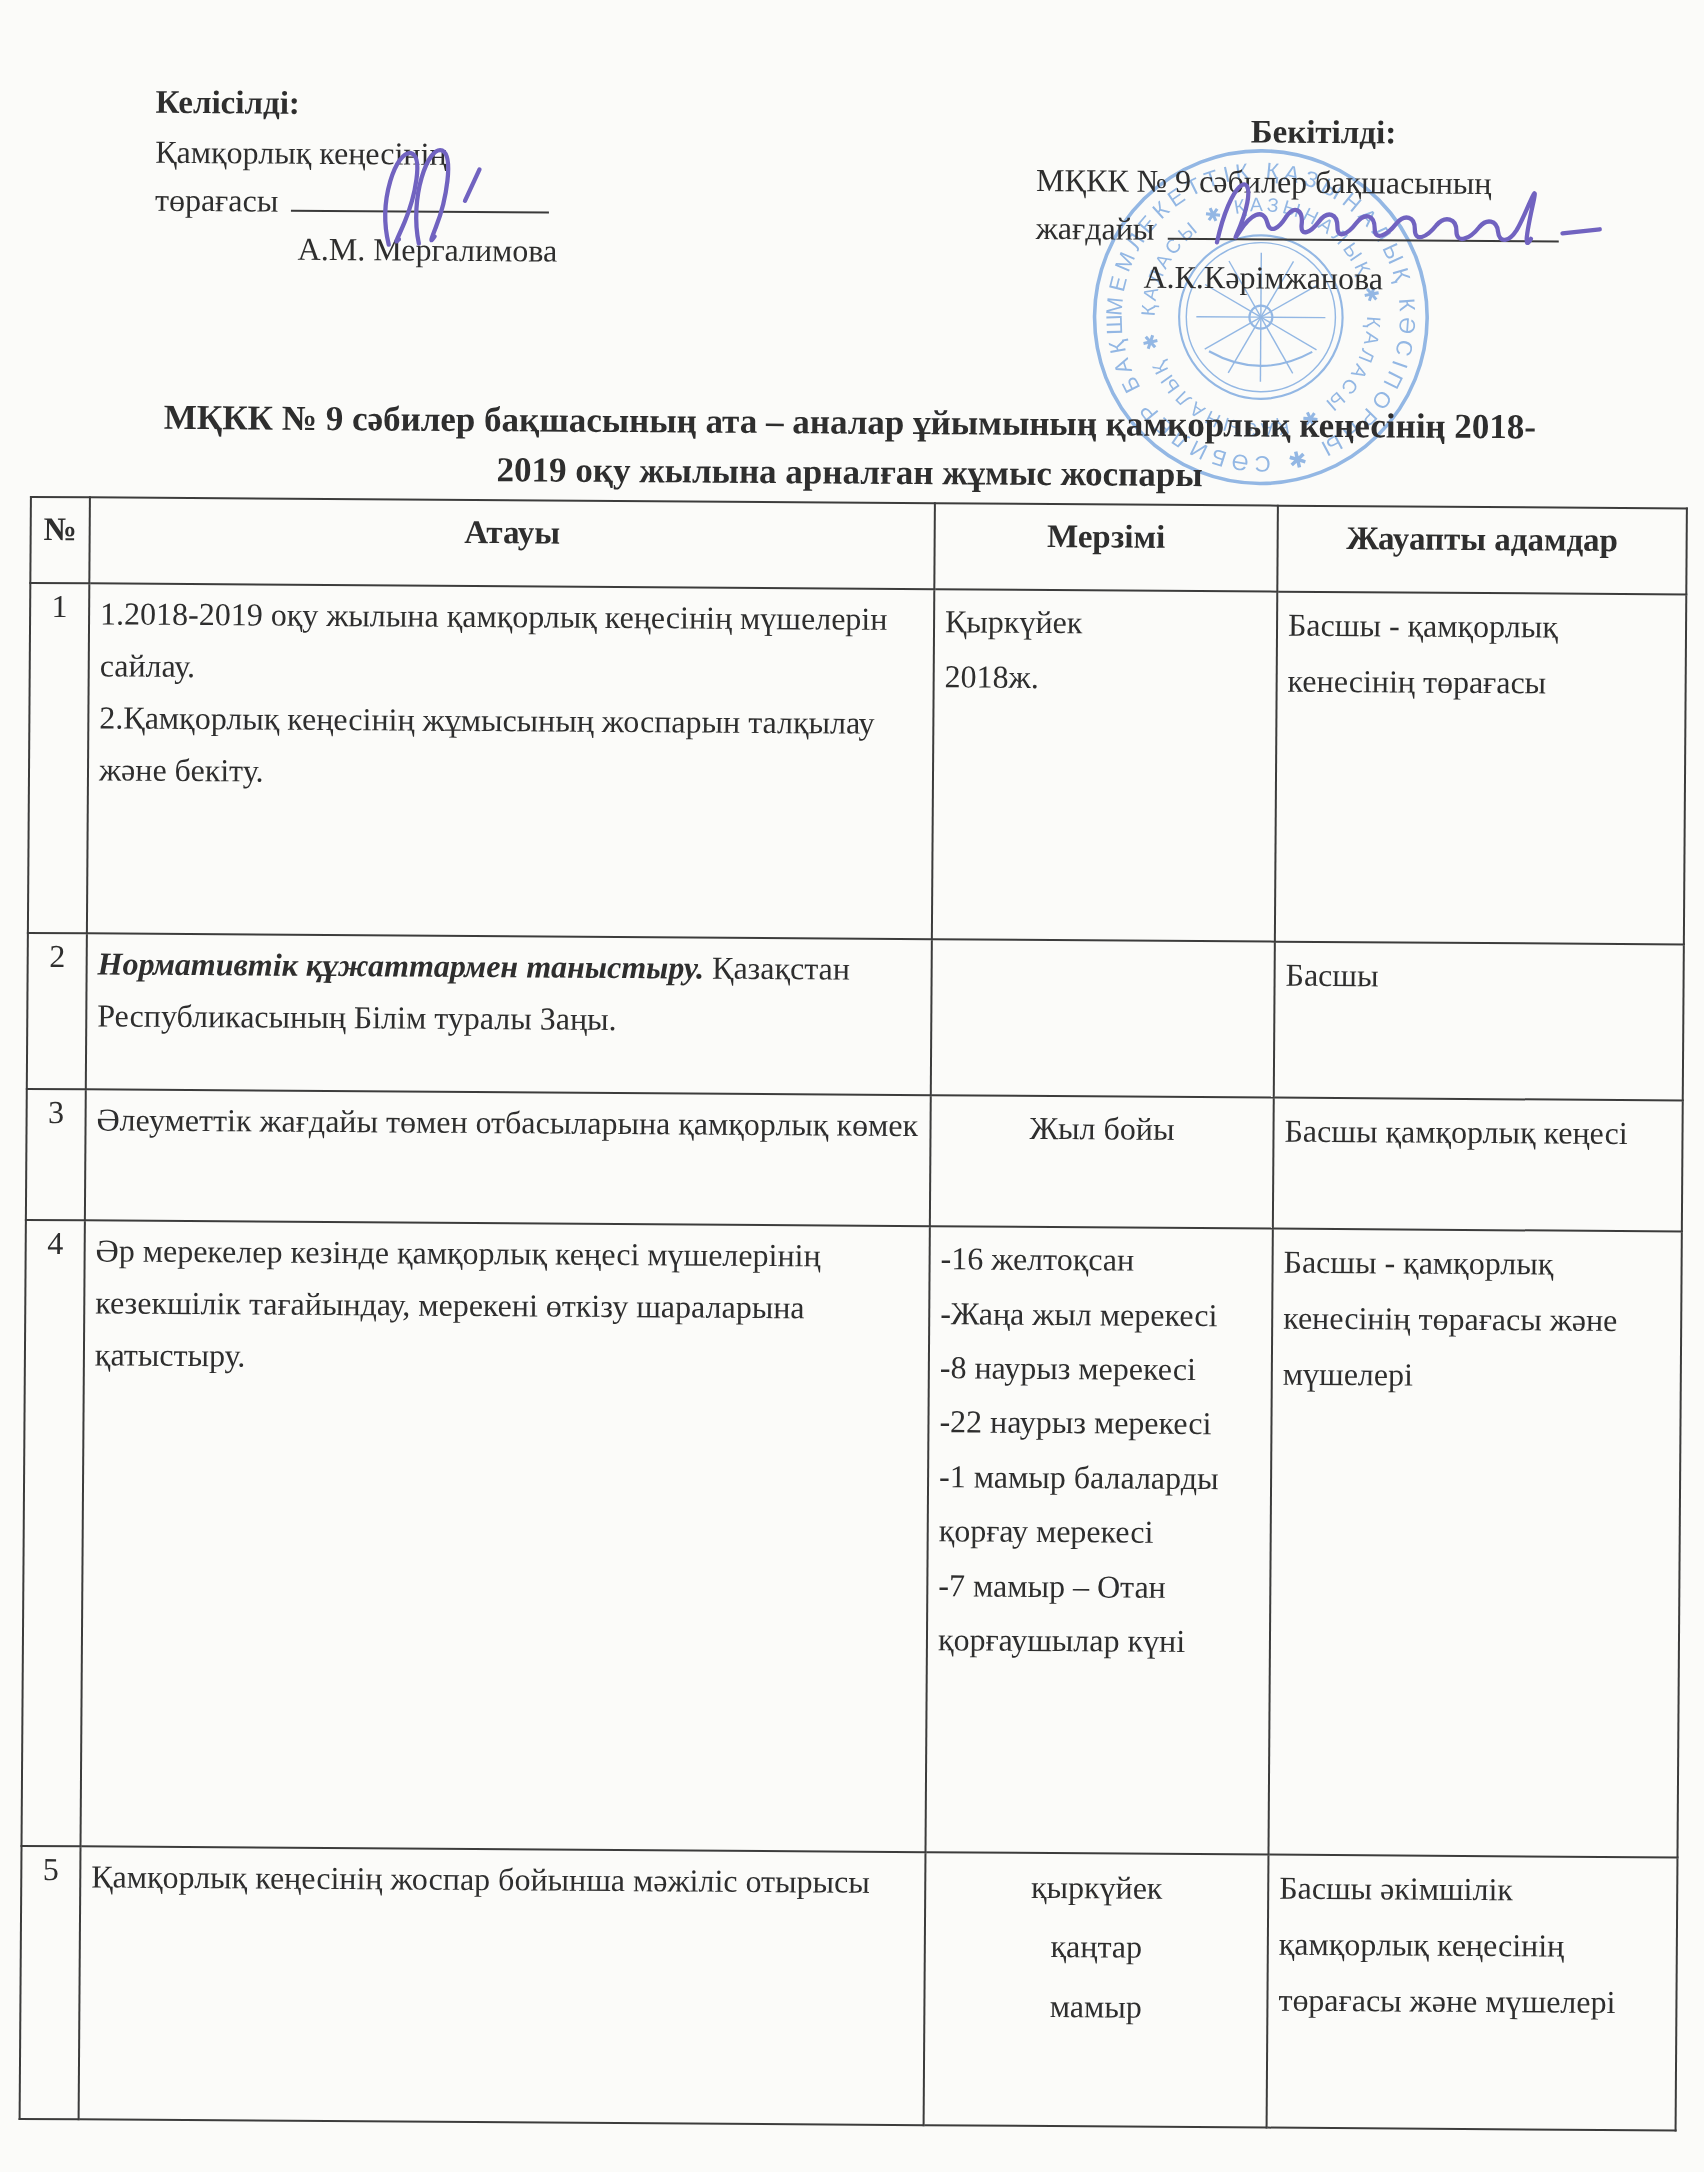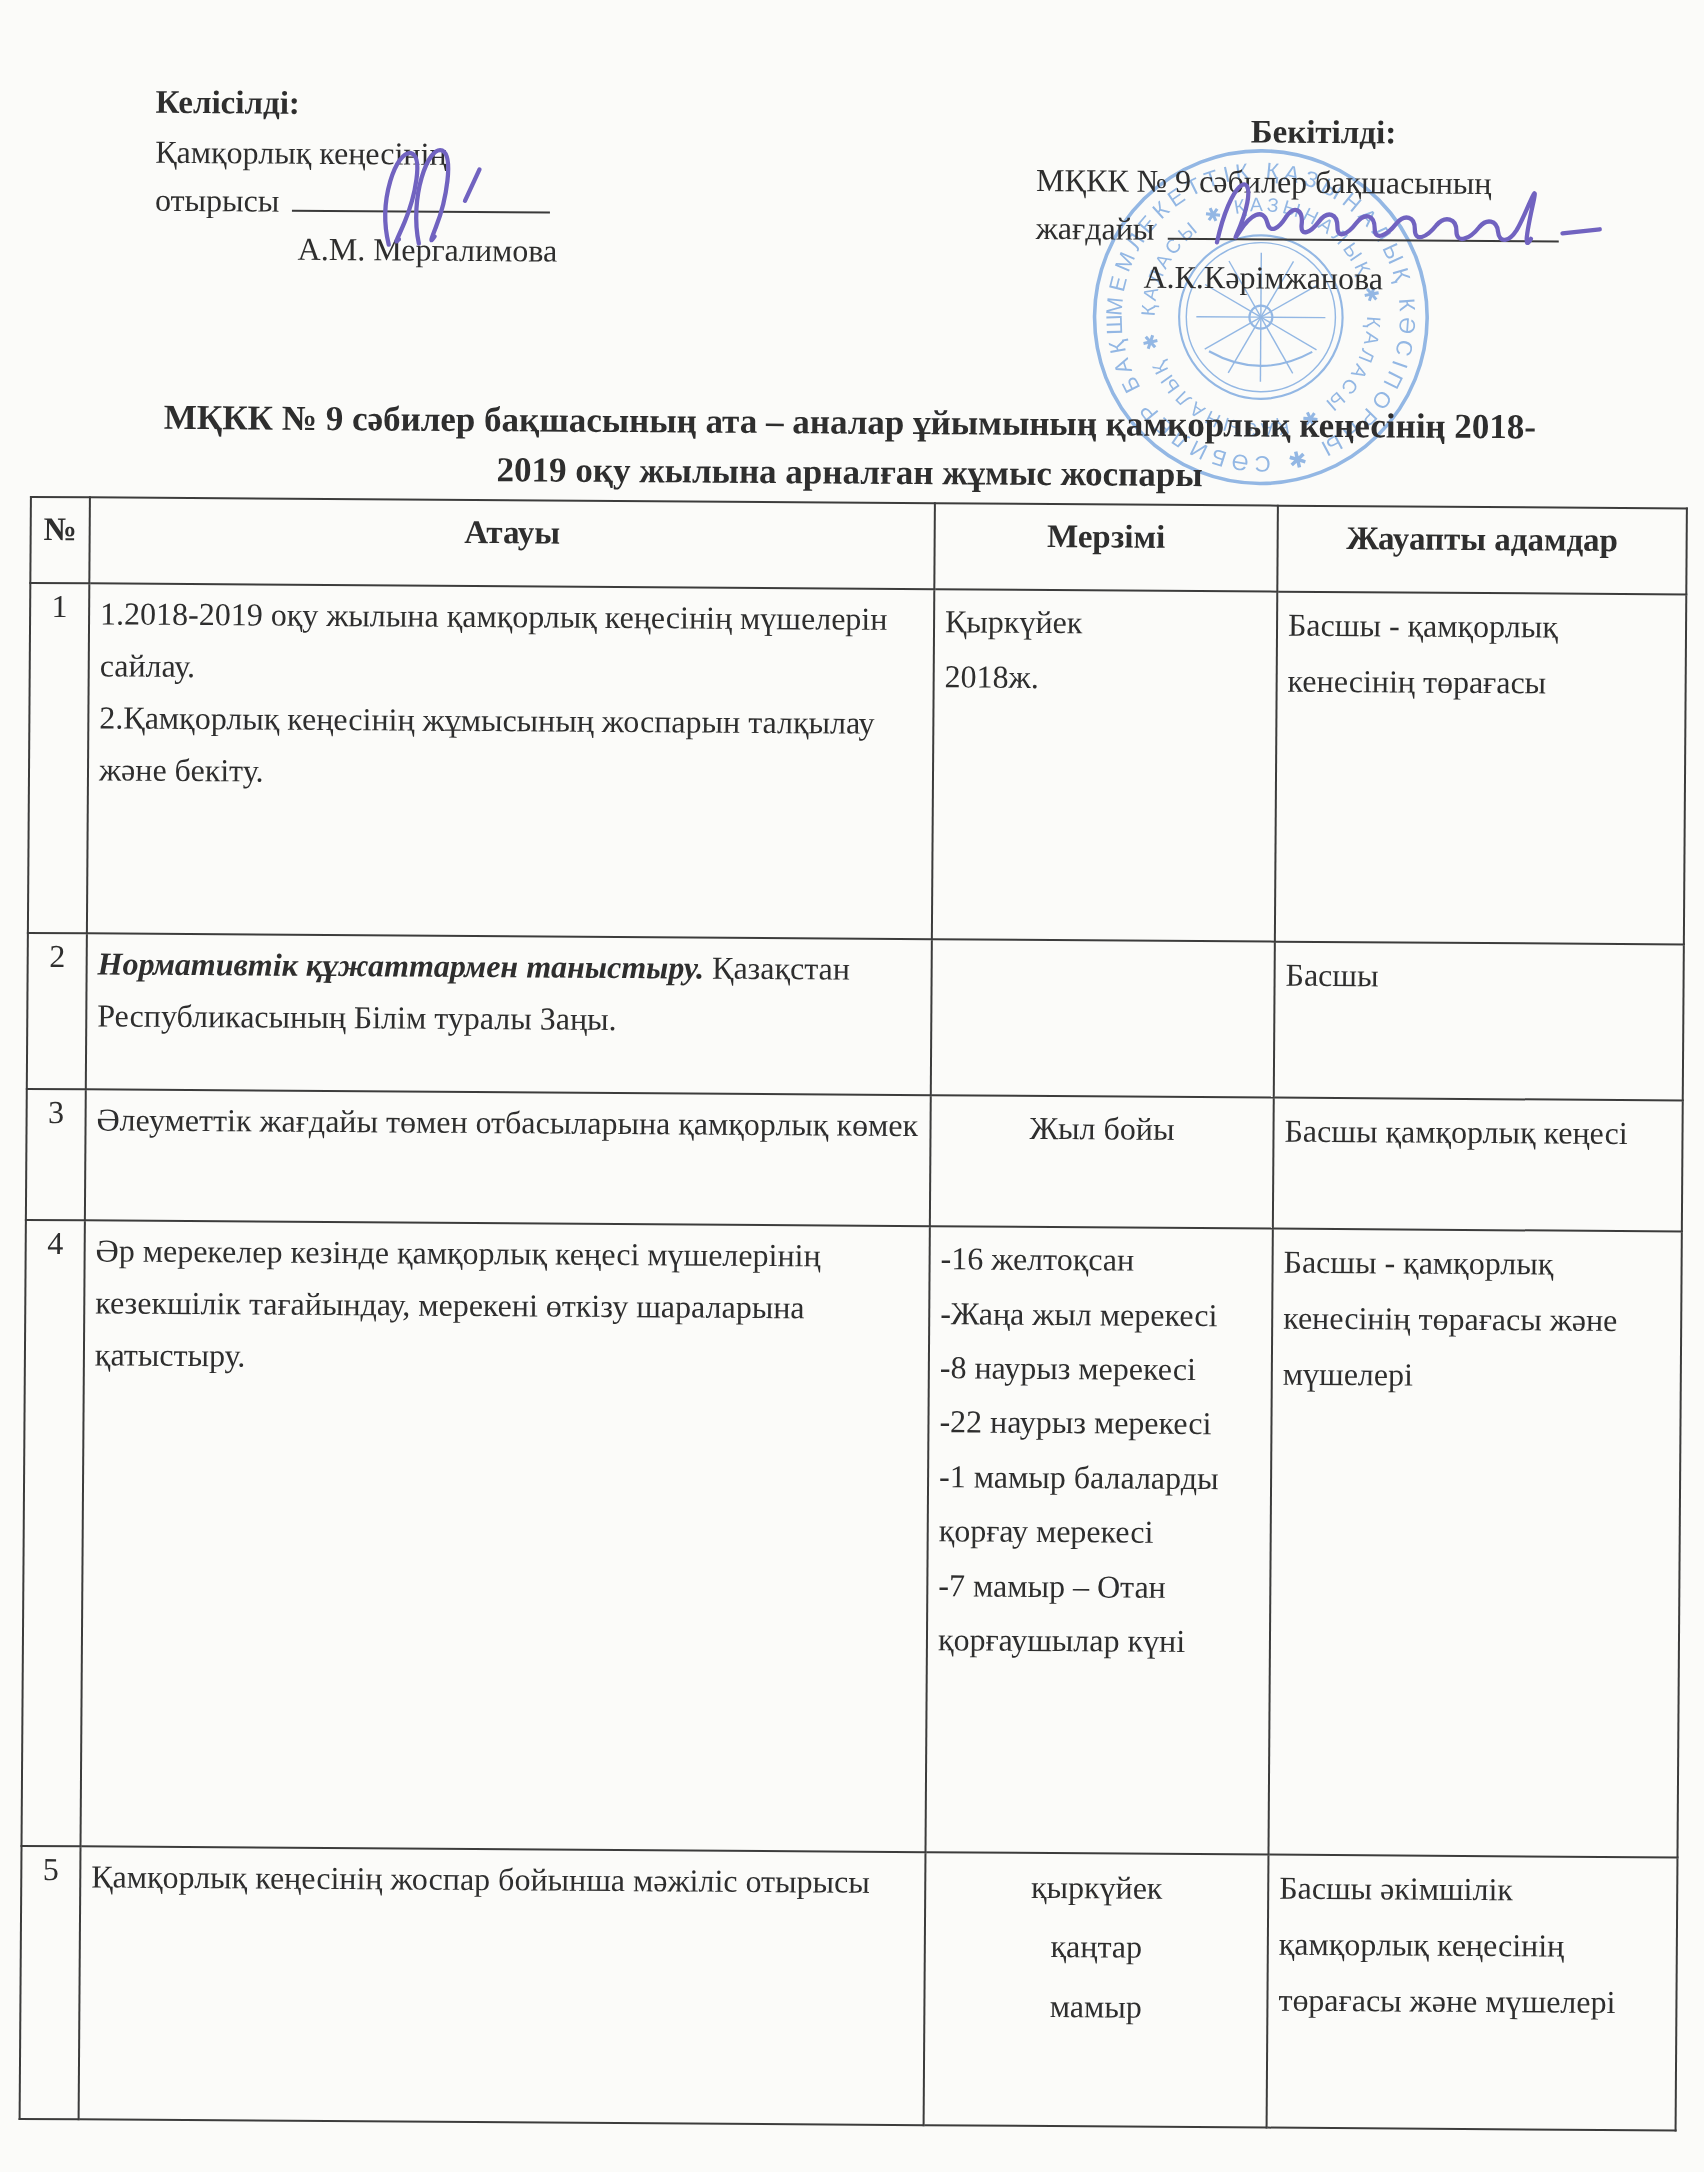--- a/index.html
+++ b/index.html
@@ -109,21 +109,21 @@
           <line x1="252" y1="252" x2="174" y2="207"></line>
             <line x1="252" y1="252" x2="207" y2="174"></line>
         </g>
         <path class="ring" d="M180,300 q72,40 144,0" stroke-width="3"></path>
       </g>
     </svg>
 
     <div class="signoff agreed">
       <div class="label">Келісілді:</div>
       <div>Қамқорлық кеңесінің</div>
-      <div class="sign-line-row"><span>отырысы</span><span class="uline w-left"></span></div>
+      <div class="sign-line-row"><span>төрағасы</span><span class="uline w-left"></span></div>
       <svg class="sig sig1" viewBox="0 0 250 170">
         <path d="M42 158 C26 96 52 26 72 30 C90 34 78 92 64 126 C56 146 48 160 56 150"></path>
         <path d="M84 156 C70 92 96 18 116 26 C132 34 122 96 108 132 C102 148 98 158 106 146"></path>
         <path d="M168 52 L148 96"></path>
       </svg>
       <div class="name-left">А.М. Мергалимова</div>
     </div>
 
     <div class="signoff approved">
       <div class="label">Бекітілді:</div>

